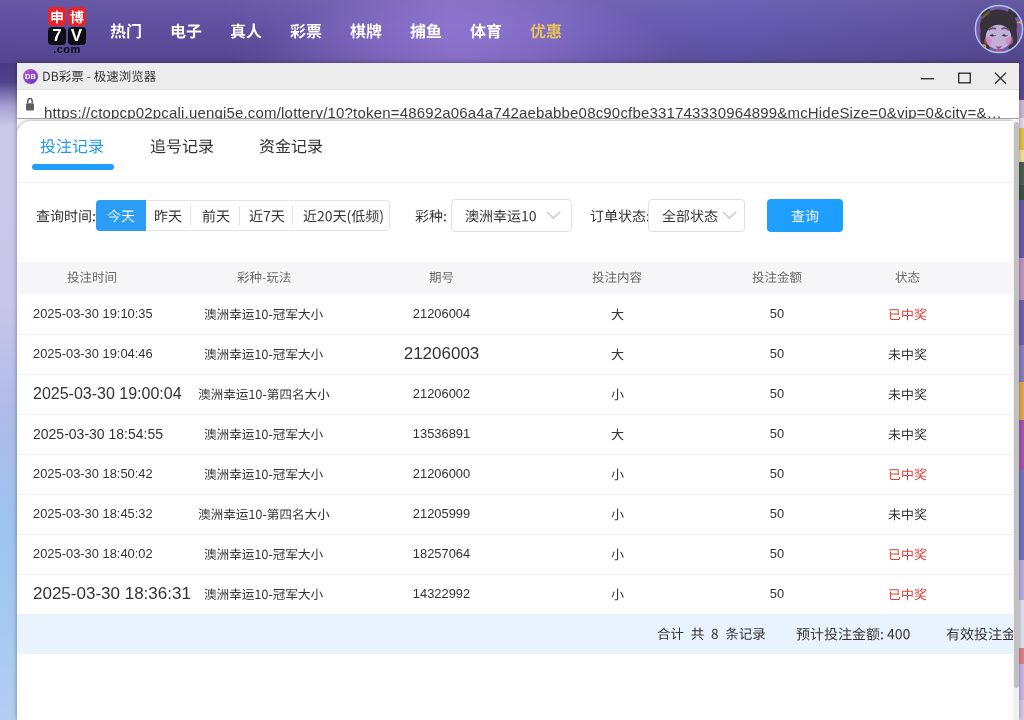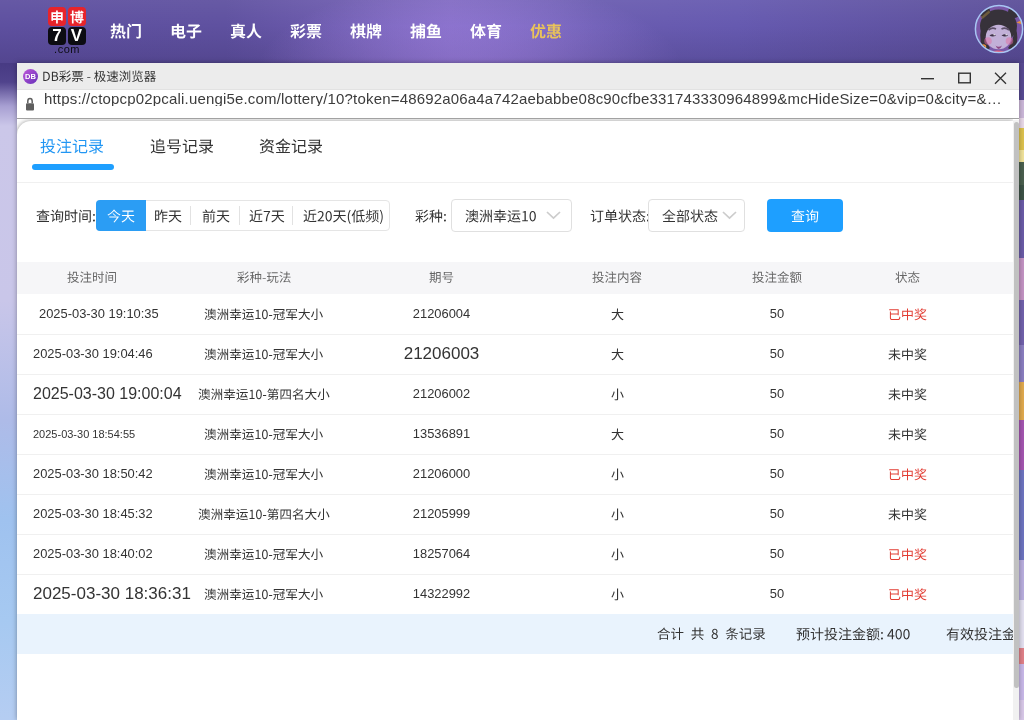--- a/index.html
+++ b/index.html
@@ -36,21 +36,21 @@
 <svg style="position:absolute;left:50.0px;top:8.5px;" width="15" height="19" viewBox="0 0 15 19">
       <path d="M3 7.9H6.1V9.3H3ZM3 6.3V4.9H6.1V6.3ZM11 7.9V9.3H7.8V7.9ZM11 6.3H7.8V4.9H11ZM6.1 1.4V3.3H1.4V11.7H3V10.9H6.1V14.5H7.8V10.9H11V11.6H12.7V3.3H7.8V1.4Z" fill="#fff"></path>
     </svg>
 <svg style="position:absolute;left:69.5px;top:8.5px;" width="15" height="19" viewBox="0 0 15 19">
       <path d="M5.5 4.6V9.5H6.9V8.7H8.2V9.5H9.8V8.7H11.3V9.2H10V10H4.5V11.4H6.4L5.7 11.9C6.3 12.4 7.1 13.2 7.4 13.8L8.6 12.9C8.3 12.4 7.7 11.8 7.2 11.4H10V13C10 13.1 9.9 13.2 9.7 13.2C9.6 13.2 8.9 13.2 8.3 13.2C8.5 13.6 8.7 14.1 8.8 14.5C9.7 14.5 10.4 14.5 10.9 14.3C11.5 14.1 11.6 13.7 11.6 13V11.4H13.6V10H11.6V9.5H12.8V4.6H9.8V4H13.5V2.8H12.6L12.9 2.4C12.5 2.1 11.7 1.6 11.1 1.4L10.4 2.2C10.7 2.4 11 2.6 11.3 2.8H9.8V1.4H8.2V2.8H4.7V4H8.2V4.6ZM8.2 7.2V7.7H6.9V7.2ZM9.8 7.2H11.3V7.7H9.8ZM8.2 6.2H6.9V5.7H8.2ZM9.8 6.2V5.7H11.3V6.2ZM1.9 1.4V4.9H0.4V6.5H1.9V14.5H3.6V6.5H5V4.9H3.6V1.4Z" fill="#fff"></path>
     </svg>
 <div class="abs" style="left:48px;top:27px;width:18px;height:18px;background:#0c0c12;border-radius:4px"></div>
 <div class="abs" style="left:67.5px;top:27px;width:18px;height:18px;background:#0c0c12;border-radius:4px"></div>
 <div class="abs" style="left:48px;top:27px;width:18px;height:18px;color:#fff;font-weight:bold;font-size:17px;line-height:18px;text-align:center">7</div>
 <div class="abs" style="left:67.5px;top:27px;width:18px;height:18px;color:#fff;font-weight:bold;font-size:17px;line-height:18px;text-align:center">V</div>
-<div class="abs" style="left:46px;top:44px;width:42px;height:10px;color:#0c0c12;font-weight:normal;font-size:11px;line-height:10px;text-align:center;letter-spacing:.5px">.com</div>
+<div class="abs" style="left:46px;top:44px;width:42px;height:10px;color:#0c0c12;font-weight:bold;font-size:11px;line-height:10px;text-align:center;letter-spacing:.5px">.com</div>
 <svg style="position:absolute;left:110.0px;top:21.9px;" width="33" height="21" viewBox="0 0 33 21">
       <path d="M5.2 13.5C5.4 14.4 5.5 15.8 5.5 16.5L7.4 16.3C7.4 15.5 7.2 14.2 7 13.2ZM8.5 13.4C8.8 14.4 9.2 15.7 9.3 16.5L11.2 16.1C11.1 15.3 10.7 14.1 10.3 13.1ZM11.8 13.4C12.5 14.4 13.3 15.8 13.7 16.7L15.5 15.9C15.1 15 14.2 13.6 13.5 12.7ZM2.5 12.8C2 13.9 1.2 15.2 0.5 16L2.4 16.7C3 15.8 3.8 14.4 4.3 13.3ZM8.7 1.6 8.6 3.8H6.8V5.4H8.6C8.5 6.2 8.4 6.8 8.3 7.5L7.4 6.9L6.6 8.1L6.4 6.5L4.8 6.8V5.5H6.5V3.7H4.8V1.6H3V3.7H0.9V5.5H3V7.2L0.5 7.8L0.9 9.6L3 9.1V10.6C3 10.8 3 10.8 2.8 10.8C2.5 10.8 1.9 10.8 1.2 10.8C1.5 11.3 1.7 12 1.7 12.5C2.8 12.5 3.6 12.5 4.1 12.2C4.7 11.9 4.8 11.5 4.8 10.6V8.6L6.5 8.2L6.5 8.3L7.8 9.1C7.4 10 6.7 10.7 5.7 11.3C6.2 11.6 6.7 12.3 6.9 12.8C8.1 12 8.8 11.2 9.3 10.1C10 10.5 10.5 10.9 10.9 11.2L11.8 9.7C11.4 9.3 10.7 8.9 9.9 8.4C10.1 7.5 10.3 6.5 10.3 5.4H11.8C11.7 9.8 11.8 12.5 13.8 12.5C15 12.5 15.5 11.9 15.7 9.9C15.2 9.8 14.6 9.5 14.3 9.2C14.2 10.3 14.1 10.8 13.9 10.8C13.4 10.8 13.5 8.3 13.6 3.8H10.4L10.5 1.6Z M17.8 2.5C18.6 3.5 19.6 4.8 20 5.6L21.6 4.5C21.1 3.7 20 2.4 19.2 1.5ZM17.3 5.2V16.6H19.2V5.2ZM21.8 2.1V4H28.8V14.4C28.8 14.8 28.7 14.8 28.4 14.8C28.1 14.9 27 14.9 26 14.8C26.3 15.3 26.6 16.1 26.7 16.6C28.2 16.6 29.2 16.6 29.9 16.3C30.5 16 30.8 15.5 30.8 14.5V2.1Z" fill="#ffffff"></path>
     </svg>
 <svg style="position:absolute;left:170.0px;top:21.9px;" width="33" height="21" viewBox="0 0 33 21">
       <path d="M6.9 9.1V10.6H3.8V9.1ZM8.9 9.1H12.1V10.6H8.9ZM6.9 7.3H3.8V5.8H6.9ZM8.9 7.3V5.8H12.1V7.3ZM1.8 3.9V13.4H3.8V12.5H6.9V13.3C6.9 15.8 7.5 16.4 9.7 16.4C10.2 16.4 12.2 16.4 12.8 16.4C14.7 16.4 15.3 15.5 15.6 13C15.1 12.9 14.5 12.6 14 12.4V3.9H8.9V1.7H6.9V3.9ZM13.7 12.5C13.5 14.1 13.3 14.5 12.6 14.5C12.1 14.5 10.4 14.5 9.9 14.5C9 14.5 8.9 14.4 8.9 13.3V12.5Z M23.1 6.3V8.5H16.7V10.5H23.1V14.3C23.1 14.6 23 14.7 22.6 14.7C22.3 14.7 21 14.7 19.9 14.6C20.2 15.2 20.6 16 20.7 16.6C22.2 16.6 23.3 16.6 24.1 16.3C24.8 16 25.1 15.4 25.1 14.4V10.5H31.3V8.5H25.1V7.3C26.9 6.3 28.9 4.9 30.2 3.6L28.8 2.4L28.3 2.5H18.3V4.4H26.2C25.3 5.1 24.1 5.8 23.1 6.3Z" fill="#ffffff"></path>
     </svg>
 <svg style="position:absolute;left:230.0px;top:21.9px;" width="33" height="21" viewBox="0 0 33 21">
       <path d="M7.3 1.6 7.2 2.7H1.3V4.3H7L6.8 5H3V12.1H0.9V13.7H5.2C4.2 14.3 2.3 15 0.8 15.3C1.2 15.7 1.8 16.3 2.1 16.7C3.7 16.3 5.7 15.5 6.9 14.7L5.4 13.7H10.1L9.1 14.7C10.9 15.3 12.7 16 13.7 16.6L15.3 15.3C14.3 14.8 12.5 14.2 10.9 13.7H15.2V12.1H13.1V5H8.7L8.8 4.3H14.8V2.7H9.2L9.3 1.8ZM4.8 12.1V11.4H11.2V12.1ZM4.8 8H11.2V8.6H4.8ZM4.8 6.9V6.2H11.2V6.9ZM4.8 9.6H11.2V10.3H4.8Z M22.7 1.6C22.7 4.4 23 11.6 16.4 15C17.1 15.5 17.7 16.1 18 16.6C21.4 14.6 23.1 11.7 24 8.9C24.9 11.7 26.7 14.8 30.2 16.5C30.5 16 31.1 15.3 31.6 14.8C26.1 12.4 25.1 6.4 24.8 4.2C24.9 3.2 24.9 2.3 24.9 1.6Z" fill="#ffffff"></path>
     </svg>
 <svg style="position:absolute;left:290.0px;top:21.9px;" width="33" height="21" viewBox="0 0 33 21">
@@ -118,21 +118,21 @@
 <svg class="abs" style="left:915px;top:63px" width="100" height="27" viewBox="0 0 100 27">
 <rect x="6" y="15" width="13" height="1.4" fill="#333"></rect>
 <rect x="43.7" y="10.2" width="11.6" height="9.6" fill="none" stroke="#333" stroke-width="1.4"></rect>
 <path d="M80 9.8 L91 20.8 M91 9.8 L80 20.8" stroke="#333" stroke-width="1.3"></path>
     </svg>
 <div class="abs" style="left:17px;top:90px;width:1002px;height:29px;background:#fff;border-bottom:1px solid #a2a2a2"></div>
 <svg class="abs" style="left:24px;top:96px" width="12" height="17" viewBox="0 0 12 17">
 <rect x="2" y="7.2" width="8" height="7.3" rx="1.1" fill="#5f5f5f"></rect>
 <path d="M3.8 7 V5.2 a2.2 2.6 0 0 1 4.4 0 V7" fill="none" stroke="#5f5f5f" stroke-width="1.5"></path>
     </svg>
-<div class="abs" style="left:44px;top:90px;width:960px;height:16px;font-size:15px;letter-spacing:.18px;color:#3c3c3c;white-space:nowrap;overflow:hidden" id="url">https://ctopcp02pcali.uengi5e.com/lottery/10?token=48692a06a4a742aebabbe08c90cfbe331743330964899&amp;mcHideSize=0&amp;vip=0&amp;city=&amp;…</div>
+<div class="abs" style="left:44px;top:104px;width:960px;height:16px;font-size:15px;letter-spacing:.18px;color:#3c3c3c;white-space:nowrap;overflow:hidden" id="url">https://ctopcp02pcali.uengi5e.com/lottery/10?token=48692a06a4a742aebabbe08c90cfbe331743330964899&amp;mcHideSize=0&amp;vip=0&amp;city=&amp;…</div>
 <div class="abs" style="left:17px;top:119px;width:996px;height:601px;background:#fff;overflow:hidden">
       <div class="abs" style="left:0px;top:1.5px;width:996px;height:600px;background:#fff;border-radius:14px 0 0 0;box-shadow:0 0 5px rgba(0,0,0,.42)"></div>
     </div>
 <svg style="position:absolute;left:39.5px;top:136.9px;" width="65" height="21" viewBox="0 0 65 21">
       <path d="M2.9 1.8V5H0.7V6.1H2.9V9.6C2 9.8 1.2 10.1 0.5 10.2L0.9 11.4L2.9 10.8V15C2.9 15.2 2.8 15.2 2.6 15.3C2.4 15.3 1.7 15.3 1 15.2C1.1 15.6 1.3 16 1.3 16.4C2.4 16.4 3.1 16.3 3.5 16.1C3.9 16 4.1 15.6 4.1 15V10.4L5.8 9.9L5.6 8.8L4.1 9.3V6.1H6.1V5H4.1V1.8ZM7.6 2.3V4.1C7.6 5.2 7.3 6.6 5.5 7.6C5.7 7.7 6.1 8.2 6.3 8.4C8.3 7.3 8.7 5.6 8.7 4.1V3.5H11.5V6C11.5 7.2 11.7 7.7 12.9 7.7C13.1 7.7 14 7.7 14.2 7.7C14.5 7.7 14.9 7.7 15.1 7.6C15.1 7.3 15 6.9 15 6.6C14.8 6.6 14.4 6.7 14.2 6.7C14 6.7 13.2 6.7 13 6.7C12.7 6.7 12.7 6.5 12.7 6V2.3ZM12.6 10C12 11.2 11.1 12.2 10.1 13C9.1 12.2 8.2 11.1 7.6 10ZM6 8.8V10H6.7L6.5 10C7.1 11.5 8 12.7 9.1 13.7C7.8 14.5 6.3 15.1 4.7 15.4C5 15.7 5.2 16.2 5.3 16.5C7 16.1 8.7 15.4 10.1 14.5C11.3 15.4 12.8 16.1 14.6 16.5C14.7 16.2 15.1 15.7 15.3 15.4C13.7 15.1 12.3 14.5 11.1 13.7C12.5 12.6 13.6 11.1 14.2 9.1L13.4 8.8L13.2 8.8Z M17.5 2.8C18.5 3.3 19.9 4.1 20.5 4.6L21.2 3.6C20.5 3.1 19.2 2.4 18.2 2ZM16.7 7.2C17.7 7.7 19 8.5 19.6 9L20.3 8C19.6 7.5 18.3 6.8 17.3 6.4ZM17.1 15.5 18.1 16.3C19.1 14.8 20.2 12.8 21.1 11.1L20.2 10.3C19.3 12.1 18 14.3 17.1 15.5ZM24.8 2.1C25.3 2.9 25.9 4 26.1 4.8L27.3 4.3C27 3.6 26.4 2.5 25.9 1.7ZM21.3 4.8V6H25.6V9.6H22V10.7H25.6V14.8H20.8V16H31.4V14.8H26.8V10.7H30.4V9.6H26.8V6H31V4.8Z M34 2.9C34.9 3.7 36 4.8 36.5 5.5L37.4 4.6C36.8 4 35.7 2.9 34.8 2.2ZM35.2 16.2V16.2C35.4 15.9 35.9 15.5 38.5 13.6C38.4 13.4 38.2 12.9 38.1 12.6L36.5 13.7V6.8H32.7V8H35.3V13.7C35.3 14.5 34.8 15 34.5 15.3C34.7 15.5 35.1 15.9 35.2 16.2ZM38.7 2.9V4.1H45.1V8.1H39V14.3C39 15.9 39.6 16.2 41.4 16.2C41.8 16.2 44.6 16.2 45.1 16.2C46.8 16.2 47.2 15.5 47.4 12.9C47 12.8 46.5 12.6 46.2 12.4C46.1 14.7 46 15.1 45 15.1C44.4 15.1 41.9 15.1 41.5 15.1C40.4 15.1 40.2 14.9 40.2 14.3V9.3H45.1V10.1H46.3V2.9Z M50.1 10.1C51.2 10.7 52.4 11.6 53.1 12.2L53.9 11.4C53.3 10.8 52 9.9 51 9.4ZM50.1 2.7V3.8H59.8L59.8 5.2H50.6V6.3H59.7L59.6 7.8H49.1V8.9H55.4V11.8C53.1 12.8 50.6 13.7 49.1 14.3L49.7 15.4C51.3 14.7 53.4 13.8 55.4 13V15.2C55.4 15.4 55.3 15.5 55 15.5C54.8 15.5 53.9 15.5 52.9 15.5C53.1 15.8 53.3 16.2 53.4 16.5C54.6 16.5 55.4 16.5 55.9 16.3C56.4 16.2 56.6 15.9 56.6 15.2V11.4C58 13.5 60 15.1 62.5 15.8C62.6 15.5 63 15.1 63.2 14.8C61.5 14.3 60 13.5 58.8 12.4C59.8 11.7 61 10.8 62 10L61 9.3C60.2 10 59.1 10.9 58.1 11.6C57.5 10.9 57 10.2 56.6 9.4V8.9H63V7.8H60.9C61 6.2 61.1 4.2 61.2 2.7L60.2 2.6L60 2.7Z" fill="#2196f3"></path>
     </svg>
 <svg style="position:absolute;left:149.5px;top:136.9px;" width="65" height="21" viewBox="0 0 65 21">
       <path d="M1.2 2.9C2.1 3.7 3.1 4.8 3.6 5.4L4.5 4.7C4 4 3 3 2.1 2.3ZM6.3 3.4V13.8L7.4 13.8H14.3V9.2H7.4V7.6H13.7V3.4H10.1C10.3 3 10.6 2.4 10.8 1.9L9.4 1.7C9.3 2.2 9.1 2.8 8.9 3.4ZM7.4 4.4H12.6V6.6H7.4ZM7.4 10.2H13.1V12.8H7.4ZM4.2 7.4H0.7V8.5H3V13.7C2.3 14 1.5 14.6 0.8 15.3L1.5 16.4C2.3 15.5 3.1 14.7 3.6 14.7C4 14.7 4.4 15.1 5 15.5C6 16 7.4 16.2 9.3 16.2C10.9 16.2 13.8 16.1 15.2 16C15.2 15.7 15.4 15.1 15.5 14.8C13.8 15 11.2 15.1 9.3 15.1C7.6 15.1 6.2 15 5.2 14.4C4.8 14.2 4.5 13.9 4.2 13.8Z M20.2 3.5H27.8V5.7H20.2ZM19 2.4V6.7H29V2.4ZM17 8.2V9.3H20.3C20 10.3 19.6 11.4 19.2 12.1H27.6C27.3 14 27 14.9 26.6 15.2C26.4 15.3 26.2 15.4 25.8 15.4C25.4 15.4 24.2 15.3 23.1 15.2C23.3 15.6 23.5 16 23.5 16.4C24.6 16.4 25.7 16.5 26.2 16.4C26.8 16.4 27.2 16.3 27.6 16C28.2 15.5 28.6 14.3 29 11.6C29 11.4 29.1 11.1 29.1 11.1H21L21.6 9.3H30.9V8.2Z M34 2.9C34.9 3.7 36 4.8 36.5 5.5L37.4 4.6C36.8 4 35.7 2.9 34.8 2.2ZM35.2 16.2V16.2C35.4 15.9 35.9 15.5 38.5 13.6C38.4 13.4 38.2 12.9 38.1 12.6L36.5 13.7V6.8H32.7V8H35.3V13.7C35.3 14.5 34.8 15 34.5 15.3C34.7 15.5 35.1 15.9 35.2 16.2ZM38.7 2.9V4.1H45.1V8.1H39V14.3C39 15.9 39.6 16.2 41.4 16.2C41.8 16.2 44.6 16.2 45.1 16.2C46.8 16.2 47.2 15.5 47.4 12.9C47 12.8 46.5 12.6 46.2 12.4C46.1 14.7 46 15.1 45 15.1C44.4 15.1 41.9 15.1 41.5 15.1C40.4 15.1 40.2 14.9 40.2 14.3V9.3H45.1V10.1H46.3V2.9Z M50.1 10.1C51.2 10.7 52.4 11.6 53.1 12.2L53.9 11.4C53.3 10.8 52 9.9 51 9.4ZM50.1 2.7V3.8H59.8L59.8 5.2H50.6V6.3H59.7L59.6 7.8H49.1V8.9H55.4V11.8C53.1 12.8 50.6 13.7 49.1 14.3L49.7 15.4C51.3 14.7 53.4 13.8 55.4 13V15.2C55.4 15.4 55.3 15.5 55 15.5C54.8 15.5 53.9 15.5 52.9 15.5C53.1 15.8 53.3 16.2 53.4 16.5C54.6 16.5 55.4 16.5 55.9 16.3C56.4 16.2 56.6 15.9 56.6 15.2V11.4C58 13.5 60 15.1 62.5 15.8C62.6 15.5 63 15.1 63.2 14.8C61.5 14.3 60 13.5 58.8 12.4C59.8 11.7 61 10.8 62 10L61 9.3C60.2 10 59.1 10.9 58.1 11.6C57.5 10.9 57 10.2 56.6 9.4V8.9H63V7.8H60.9C61 6.2 61.1 4.2 61.2 2.7L60.2 2.6L60 2.7Z" fill="#333"></path>
     </svg>
 <svg style="position:absolute;left:258.5px;top:136.9px;" width="65" height="21" viewBox="0 0 65 21">
@@ -199,21 +199,21 @@
     </svg>
 <svg style="position:absolute;left:592.0px;top:270.4px;" width="51" height="17" viewBox="0 0 51 17">
       <path d="M2.3 1.4V3.9H0.6V4.8H2.3V7.5C1.6 7.7 1 7.9 0.4 8L0.7 8.9L2.3 8.4V11.7C2.3 11.9 2.2 11.9 2 12C1.9 12 1.3 12 0.8 11.9C0.9 12.2 1 12.6 1 12.8C1.9 12.8 2.4 12.8 2.8 12.6C3.1 12.5 3.2 12.2 3.2 11.7V8.2L4.5 7.8L4.4 6.9L3.2 7.3V4.8H4.8V3.9H3.2V1.4ZM5.9 1.8V3.2C5.9 4.1 5.7 5.2 4.3 5.9C4.5 6.1 4.8 6.4 4.9 6.6C6.5 5.7 6.8 4.4 6.8 3.2V2.7H9V4.7C9 5.7 9.2 6 10.1 6C10.2 6 10.9 6 11.1 6C11.4 6 11.6 6 11.8 6C11.8 5.8 11.7 5.4 11.7 5.2C11.6 5.2 11.3 5.2 11.1 5.2C10.9 5.2 10.3 5.2 10.1 5.2C9.9 5.2 9.9 5.1 9.9 4.8V1.8ZM9.8 7.8C9.4 8.8 8.7 9.6 7.9 10.2C7.1 9.5 6.4 8.7 6 7.8ZM4.7 6.9V7.8H5.2L5.1 7.9C5.6 9 6.2 9.9 7.1 10.7C6.1 11.4 4.9 11.8 3.7 12.1C3.9 12.3 4.1 12.7 4.2 12.9C5.5 12.6 6.8 12.1 7.9 11.3C8.9 12.1 10 12.6 11.4 12.9C11.5 12.7 11.8 12.3 12 12.1C10.7 11.8 9.6 11.4 8.7 10.8C9.7 9.8 10.6 8.7 11.1 7.2L10.5 6.9L10.3 6.9Z M13.7 2.2C14.5 2.6 15.5 3.2 16.1 3.6L16.6 2.8C16.1 2.5 15 1.9 14.2 1.5ZM13 5.7C13.8 6.1 14.8 6.7 15.3 7L15.9 6.3C15.3 5.9 14.3 5.3 13.5 5ZM13.4 12.1 14.2 12.8C14.9 11.6 15.8 10 16.4 8.7L15.8 8.1C15.1 9.5 14.1 11.2 13.4 12.1ZM19.4 1.7C19.8 2.3 20.2 3.2 20.4 3.7L21.3 3.4C21.1 2.8 20.6 2 20.2 1.3ZM16.7 3.8V4.7H20V7.5H17.1V8.4H20V11.6H16.3V12.5H24.5V11.6H20.9V8.4H23.8V7.5H20.9V4.7H24.2V3.8Z M26.2 3.5V12.9H27.2V4.5H30.8C30.7 6.1 30.2 8.2 27.5 9.7C27.7 9.8 28 10.2 28.2 10.4C29.9 9.4 30.8 8.2 31.2 7C32.4 8.1 33.6 9.4 34.3 10.2L35 9.6C34.3 8.7 32.8 7.2 31.5 6.1C31.6 5.5 31.7 5 31.7 4.5H35.4V11.7C35.4 11.9 35.3 12 35 12C34.8 12 34 12 33.1 11.9C33.2 12.2 33.4 12.6 33.4 12.9C34.5 12.9 35.3 12.9 35.7 12.7C36.1 12.6 36.3 12.3 36.3 11.7V3.5H31.7V1.4H30.8V3.5Z M41.6 4C40.9 4.9 39.8 5.8 38.6 6.4C38.8 6.5 39.1 6.9 39.3 7.1C40.4 6.4 41.7 5.4 42.5 4.3ZM44.8 4.5C46 5.3 47.4 6.3 48.1 7L48.8 6.4C48 5.7 46.6 4.7 45.5 4ZM43.7 5.1C42.5 7 40.3 8.5 38 9.4C38.2 9.6 38.4 9.9 38.6 10.1C39.1 9.9 39.7 9.6 40.2 9.3V12.9H41.2V12.5H46.3V12.9H47.3V9.2C47.8 9.4 48.3 9.7 48.9 10C49 9.7 49.3 9.4 49.5 9.2C47.5 8.4 45.7 7.4 44.3 5.8L44.5 5.5ZM41.2 11.7V9.6H46.3V11.7ZM41.2 8.7C42.2 8.1 43.1 7.3 43.8 6.5C44.6 7.4 45.5 8.1 46.5 8.7ZM42.9 1.5C43.1 1.8 43.3 2.2 43.4 2.6H38.5V4.8H39.5V3.4H48V4.8H49V2.6H44.5C44.4 2.2 44.1 1.7 43.9 1.3Z" fill="#666"></path>
     </svg>
 <svg style="position:absolute;left:752.0px;top:270.4px;" width="51" height="17" viewBox="0 0 51 17">
       <path d="M2.3 1.4V3.9H0.6V4.8H2.3V7.5C1.6 7.7 1 7.9 0.4 8L0.7 8.9L2.3 8.4V11.7C2.3 11.9 2.2 11.9 2 12C1.9 12 1.3 12 0.8 11.9C0.9 12.2 1 12.6 1 12.8C1.9 12.8 2.4 12.8 2.8 12.6C3.1 12.5 3.2 12.2 3.2 11.7V8.2L4.5 7.8L4.4 6.9L3.2 7.3V4.8H4.8V3.9H3.2V1.4ZM5.9 1.8V3.2C5.9 4.1 5.7 5.2 4.3 5.9C4.5 6.1 4.8 6.4 4.9 6.6C6.5 5.7 6.8 4.4 6.8 3.2V2.7H9V4.7C9 5.7 9.2 6 10.1 6C10.2 6 10.9 6 11.1 6C11.4 6 11.6 6 11.8 6C11.8 5.8 11.7 5.4 11.7 5.2C11.6 5.2 11.3 5.2 11.1 5.2C10.9 5.2 10.3 5.2 10.1 5.2C9.9 5.2 9.9 5.1 9.9 4.8V1.8ZM9.8 7.8C9.4 8.8 8.7 9.6 7.9 10.2C7.1 9.5 6.4 8.7 6 7.8ZM4.7 6.9V7.8H5.2L5.1 7.9C5.6 9 6.2 9.9 7.1 10.7C6.1 11.4 4.9 11.8 3.7 12.1C3.9 12.3 4.1 12.7 4.2 12.9C5.5 12.6 6.8 12.1 7.9 11.3C8.9 12.1 10 12.6 11.4 12.9C11.5 12.7 11.8 12.3 12 12.1C10.7 11.8 9.6 11.4 8.7 10.8C9.7 9.8 10.6 8.7 11.1 7.2L10.5 6.9L10.3 6.9Z M13.7 2.2C14.5 2.6 15.5 3.2 16.1 3.6L16.6 2.8C16.1 2.5 15 1.9 14.2 1.5ZM13 5.7C13.8 6.1 14.8 6.7 15.3 7L15.9 6.3C15.3 5.9 14.3 5.3 13.5 5ZM13.4 12.1 14.2 12.8C14.9 11.6 15.8 10 16.4 8.7L15.8 8.1C15.1 9.5 14.1 11.2 13.4 12.1ZM19.4 1.7C19.8 2.3 20.2 3.2 20.4 3.7L21.3 3.4C21.1 2.8 20.6 2 20.2 1.3ZM16.7 3.8V4.7H20V7.5H17.1V8.4H20V11.6H16.3V12.5H24.5V11.6H20.9V8.4H23.8V7.5H20.9V4.7H24.2V3.8Z M27.5 9.2C27.9 9.9 28.4 10.9 28.6 11.5L29.4 11.1C29.2 10.5 28.7 9.6 28.2 8.9ZM34.2 8.9C33.9 9.6 33.3 10.6 32.9 11.2L33.6 11.5C34 10.9 34.6 10 35 9.2ZM31.2 1.3C30.1 3.2 27.7 4.6 25.4 5.4C25.6 5.6 25.9 6 26 6.2C26.7 6 27.4 5.7 28 5.3V6H30.7V7.7H26.4V8.6H30.7V11.7H25.9V12.5H36.7V11.7H31.7V8.6H36.1V7.7H31.7V6H34.5V5.2C35.1 5.6 35.8 6 36.5 6.2C36.6 5.9 36.9 5.6 37.1 5.4C35.2 4.8 33 3.5 31.8 2.1L32.1 1.7ZM34.3 5.2H28.3C29.4 4.5 30.4 3.7 31.3 2.8C32.1 3.7 33.2 4.5 34.3 5.2Z M46.2 5.7C46.1 9.6 46 11.3 43.2 12.3C43.4 12.4 43.6 12.7 43.7 13C46.6 11.9 46.9 9.9 47 5.7ZM46.7 10.8C47.5 11.5 48.6 12.3 49.1 12.9L49.6 12.2C49.1 11.7 48 10.8 47.2 10.3ZM44.1 4.3V10.2H44.9V5H48.1V10.2H49V4.3H46.6C46.8 3.9 46.9 3.4 47.1 3H49.4V2.2H43.9V3H46.2C46.1 3.4 45.9 3.9 45.8 4.3ZM40.2 1.6C40.3 1.9 40.5 2.3 40.7 2.6H38.3V4.5H39.1V3.4H42.9V4.5H43.7V2.6H41.7C41.5 2.2 41.2 1.8 41 1.4ZM39.1 9V12.8H39.9V12.4H42.1V12.8H43V9ZM39.9 11.6V9.8H42.1V11.6ZM39.4 6.7 40.3 7.2C39.6 7.7 38.8 8.1 38 8.3C38.1 8.5 38.3 8.9 38.4 9.2C39.3 8.8 40.3 8.3 41.1 7.6C41.9 8.1 42.6 8.6 43.1 8.9L43.8 8.2C43.3 7.9 42.5 7.5 41.7 7.1C42.4 6.5 42.9 5.8 43.2 5L42.7 4.6L42.5 4.7H40.6C40.8 4.4 40.9 4.2 41 3.9L40.2 3.8C39.8 4.6 39.1 5.6 38 6.3C38.2 6.5 38.4 6.8 38.5 6.9C39.2 6.5 39.7 6 40.1 5.4H42C41.8 5.9 41.4 6.3 41 6.7L40 6.1Z" fill="#666"></path>
     </svg>
 <svg style="position:absolute;left:894.5px;top:270.4px;" width="26" height="17" viewBox="0 0 26 17">
       <path d="M9.3 2.2C9.8 2.9 10.5 3.9 10.8 4.5L11.5 4C11.2 3.4 10.5 2.5 10 1.8ZM0.6 3.5C1.2 4.2 1.9 5.2 2.2 5.8L3 5.3C2.7 4.7 1.9 3.7 1.3 3ZM7.4 1.4V4.3L7.4 5.1H4.5V6H7.3C7.1 8.1 6.4 10.4 4.1 12.3C4.3 12.4 4.7 12.7 4.9 12.9C6.7 11.3 7.6 9.4 8 7.6C8.7 9.9 9.8 11.8 11.5 12.9C11.6 12.6 11.9 12.3 12.2 12.1C10.2 11 9 8.8 8.4 6H11.9V5.1H8.3L8.3 4.3V1.4ZM0.4 9.5 1 10.3C1.6 9.7 2.4 9 3.1 8.3V12.9H4V1.4H3.1V7.1C2.1 8 1.1 8.9 0.4 9.5Z M17.3 6.8C18 7.2 18.9 7.9 19.3 8.3L20.1 7.8C19.7 7.3 18.8 6.7 18.1 6.3ZM15.9 8.9V11.3C15.9 12.4 16.2 12.6 17.7 12.6C18 12.6 20.3 12.6 20.6 12.6C21.8 12.6 22.1 12.2 22.2 10.7C22 10.6 21.6 10.5 21.4 10.3C21.3 11.6 21.2 11.8 20.6 11.8C20.1 11.8 18.1 11.8 17.8 11.8C16.9 11.8 16.8 11.7 16.8 11.3V8.9ZM17.6 8.6C18.3 9.2 19.2 10.2 19.6 10.8L20.4 10.3C19.9 9.7 19.1 8.8 18.3 8.2ZM21.9 9C22.5 10 23.1 11.5 23.4 12.3L24.2 12C24 11.1 23.4 9.7 22.7 8.7ZM14.4 8.9C14.2 9.9 13.8 11.2 13.2 12L14 12.4C14.6 11.6 15 10.2 15.3 9.2ZM18.3 1.3C18.3 2 18.2 2.6 18.1 3.2H13.2V4H17.8C17.2 5.7 16 7 13.1 7.7C13.3 8 13.5 8.3 13.6 8.5C16.8 7.7 18.2 6 18.8 4C19.7 6.3 21.4 7.8 23.8 8.5C24 8.2 24.2 7.8 24.5 7.6C22.2 7.1 20.6 5.8 19.8 4H24.4V3.2H19C19.1 2.6 19.2 2 19.3 1.3Z" fill="#666"></path>
     </svg>
-<div class="abs" style="left:39px;top:307px;width:120px;height:14px;font-size:12.9px;line-height:14px;color:#333;white-space:nowrap">2025-03-30 19:10:35</div>
+<div class="abs" style="left:33px;top:307px;width:120px;height:14px;font-size:12.9px;line-height:14px;color:#333;white-space:nowrap">2025-03-30 19:10:35</div>
 <svg style="position:absolute;left:204.4px;top:306.8px;" width="121" height="17" viewBox="0 0 121 17">
       <path d="M5.7 4C6 4.4 6.3 5 6.5 5.4L7.1 5C6.9 4.7 6.6 4.2 6.2 3.8ZM9.1 3.7C9 4.1 8.7 4.7 8.4 5.1L8.9 5.3C9.2 5 9.5 4.5 9.8 4ZM8.3 6.6C8.7 7 9.2 7.7 9.4 8.1L9.9 7.7C9.7 7.3 9.1 6.7 8.7 6.2ZM1.1 2.2C1.8 2.6 2.7 3.2 3.1 3.6L3.7 2.8C3.2 2.5 2.3 1.9 1.6 1.6ZM0.5 5.6C1.2 6 2.1 6.6 2.6 6.9L3.1 6.1C2.6 5.8 1.7 5.3 1 5ZM0.8 12.3 1.6 12.8C2.2 11.7 2.8 10.1 3.3 8.8L2.6 8.3C2 9.7 1.3 11.3 0.8 12.3ZM7.4 3.6V5.5H5.4V6.2H6.9C6.5 6.7 5.9 7.2 5.3 7.5C5.5 7.7 5.7 7.9 5.7 8.1C6.3 7.7 6.9 7.1 7.4 6.5V8.1H8.1V6.2H10.1V5.5H8.1V3.6ZM7.3 1.4C7.2 1.8 7 2.2 6.9 2.7H4.2V8.9H5V3.4H10.6V8.8H11.4V2.7H7.8L8.3 1.6ZM7.3 8.7C7.3 8.9 7.2 9.2 7.2 9.4H3.5V10.2H6.9C6.4 11.2 5.4 11.9 3.3 12.2C3.4 12.4 3.7 12.8 3.7 13C6 12.6 7.1 11.8 7.7 10.6C8.5 11.9 9.7 12.7 11.6 13C11.7 12.8 12 12.4 12.2 12.2C10.4 12 9.1 11.3 8.5 10.2H12V9.4H8.1C8.2 9.2 8.2 8.9 8.2 8.7Z M17.8 1.7V6.1C17.8 8.4 17.6 10.6 16.1 12.4C16.3 12.6 16.7 12.8 16.8 13C18.5 11.1 18.7 8.6 18.7 6.1V1.7ZM16.8 5C16.6 6 16.3 7.3 15.8 8L16.5 8.4C17 7.6 17.3 6.3 17.5 5.2ZM18.7 5.4C19.1 6.3 19.5 7.4 19.6 8.2L20.3 7.9C20.2 7.2 19.8 6 19.4 5.2ZM13.6 2.2C14.3 2.6 15.2 3.2 15.7 3.6L16.2 2.9C15.8 2.5 14.9 1.9 14.2 1.6ZM13.1 5.6C13.8 6 14.7 6.5 15.2 6.9L15.8 6.1C15.3 5.8 14.3 5.3 13.6 4.9ZM13.3 12.3 14.2 12.8C14.7 11.7 15.4 10.1 15.8 8.8L15.1 8.3C14.6 9.7 13.8 11.4 13.3 12.3ZM23.2 1.7V7.5C22.9 6.8 22.5 5.7 22 5L21.4 5.2V1.9H20.5V12.7H21.4V5.4C21.9 6.3 22.4 7.4 22.6 8.2L23.2 7.9V13H24.1V1.7Z M26.8 7.7V8.5H31V10H26.2V10.9H31V13H32V10.9H36.8V10H32V8.5H36.3V7.7H34C34.3 7.2 34.6 6.7 34.9 6.2L33.9 5.9C33.7 6.4 33.3 7.2 33 7.7H29.2L29.9 7.5C29.8 7.1 29.4 6.4 29.1 5.9H37.2V5H32V3.6H35.9V2.8H32V1.4H31V2.8H27.1V3.6H31V5H25.8V5.9H29.1L28.2 6.1C28.5 6.6 28.8 7.3 28.9 7.7Z M42.6 2.2V3.1H48.9V2.2ZM38.7 2.7C39.4 3.2 40.4 3.9 40.9 4.4L41.5 3.7C41 3.3 40 2.6 39.3 2.1ZM42.5 10.5C42.9 10.3 43.5 10.3 48.2 9.9L48.7 10.8L49.5 10.4C49 9.4 48 7.8 47.2 6.6L46.5 6.9C46.9 7.6 47.3 8.3 47.7 9.1L43.6 9.4C44.3 8.4 44.9 7.2 45.4 6H49.8V5.1H41.8V6H44.3C43.8 7.2 43.1 8.5 42.9 8.8C42.6 9.2 42.4 9.5 42.2 9.5C42.3 9.8 42.5 10.3 42.5 10.5ZM41 5.8H38.3V6.7H40.1V10.7C39.5 11 38.9 11.5 38.3 12.2L38.9 13.1C39.6 12.2 40.2 11.5 40.6 11.5C40.9 11.5 41.3 11.9 41.8 12.2C42.7 12.7 43.8 12.9 45.3 12.9C46.7 12.9 48.8 12.8 49.7 12.8C49.7 12.5 49.9 12 50 11.7C48.7 11.9 46.8 12 45.3 12C43.9 12 42.9 11.9 42 11.4C41.5 11.1 41.2 10.8 41 10.7Z M51.5 12H56.6V11H54.7V2.8H53.8C53.3 3.1 52.7 3.3 51.9 3.4V4.2H53.6V11H51.5Z M60.9 12.2C62.6 12.2 63.8 10.6 63.8 7.4C63.8 4.2 62.6 2.6 60.9 2.6C59.1 2.6 58 4.2 58 7.4C58 10.6 59.1 12.2 60.9 12.2ZM60.9 11.2C59.9 11.2 59.1 10.1 59.1 7.4C59.1 4.7 59.9 3.5 60.9 3.5C61.9 3.5 62.7 4.7 62.7 7.4C62.7 10.1 61.9 11.2 60.9 11.2Z M65 8.9H68.2V8H65Z M70.3 4.4V5.3H74.7V4.4ZM69.8 2V4.2H70.7V2.9H79.4V4.2H80.4V2ZM75.6 7.4C76.1 8 76.5 8.9 76.7 9.5L77.5 9.2C77.3 8.6 76.8 7.7 76.4 7.1ZM69.4 6.9V7.8H70.9V8.6C70.9 9.8 70.6 11.2 69.2 12.4C69.4 12.5 69.7 12.8 69.8 13C71.4 11.8 71.8 10 71.8 8.6V7.8H73.1V11.4C73.1 12.6 73.6 12.8 75.2 12.8C75.6 12.8 78.6 12.8 79 12.8C80.4 12.8 80.8 12.4 80.9 10.6C80.6 10.6 80.3 10.4 80 10.3C80 11.7 79.8 12 78.9 12C78.3 12 75.7 12 75.2 12C74.2 12 74 11.9 74 11.4V7.8H75.2V6.9ZM78.4 3.9V5.5H75.2V6.4H78.4V10.2C78.4 10.3 78.4 10.4 78.2 10.4C78 10.4 77.5 10.4 76.9 10.4C77 10.6 77.1 11 77.2 11.2C78 11.2 78.5 11.2 78.9 11.1C79.2 10.9 79.3 10.7 79.3 10.2V6.4H80.7V5.5H79.3V3.9Z M82.3 1.9V4.6H83.2V2.8H92.1V4.6H93V1.9ZM84 8.6C84.1 8.5 84.6 8.5 85.3 8.5H87.6V10H82.3V10.9H87.6V13H88.6V10.9H93.1V10H88.6V8.5H92L92 7.6H88.6V6.2H87.6V7.6H84.9C85.4 7 85.7 6.3 86.1 5.5H91.7V4.7H86.5C86.7 4.3 86.9 3.9 87 3.4L86.1 3.1C85.9 3.7 85.7 4.2 85.5 4.7H83.6V5.5H85.1C84.8 6.2 84.5 6.7 84.4 6.9C84.1 7.4 83.9 7.7 83.7 7.7C83.8 8 84 8.4 84 8.6Z M99.8 1.4C99.8 2.4 99.8 3.7 99.6 5H94.7V6H99.4C98.9 8.4 97.7 10.8 94.5 12.2C94.8 12.4 95.1 12.7 95.2 13C98.3 11.6 99.7 9.2 100.3 6.7C101.3 9.6 102.9 11.8 105.3 13C105.5 12.7 105.8 12.3 106 12.1C103.6 11.1 101.9 8.8 101.1 6H105.8V5H100.6C100.8 3.7 100.8 2.4 100.8 1.4Z M112.4 1.6V11.7C112.4 11.9 112.3 12 112.1 12C111.8 12.1 110.9 12.1 110 12C110.1 12.3 110.3 12.7 110.4 13C111.5 13 112.3 13 112.8 12.8C113.2 12.7 113.4 12.4 113.4 11.7V1.6ZM115.4 4.8C116.5 6.6 117.5 9 117.8 10.5L118.9 10.1C118.5 8.5 117.5 6.2 116.3 4.5ZM109.1 4.6C108.8 6.2 108.1 8.4 107 9.8C107.2 9.9 107.6 10.1 107.9 10.3C109 8.9 109.7 6.6 110.2 4.7Z" fill="#333"></path>
     </svg>
 <div class="abs" style="left:441.5px;top:307px;height:14px;font-size:12.9px;line-height:14px;color:#333;transform:translateX(-50%)">21206004</div>
 <svg style="position:absolute;left:610.5px;top:306.6px;" width="14" height="17" viewBox="0 0 14 17">
       <path d="M6 1.4C6 2.4 6 3.7 5.8 5.1H0.8V6.1H5.6C5.1 8.6 3.8 11.1 0.6 12.5C0.8 12.7 1.1 13.1 1.3 13.3C4.5 11.9 5.9 9.4 6.5 6.9C7.5 9.8 9.2 12.1 11.7 13.3C11.9 13 12.2 12.6 12.5 12.4C9.9 11.4 8.2 9 7.3 6.1H12.2V5.1H6.8C7 3.7 7 2.4 7 1.4Z" fill="#333"></path>
     </svg>
 <div class="abs" style="left:777px;top:307px;height:14px;font-size:12.9px;line-height:14px;color:#333;transform:translateX(-50%)">50</div>
 <svg style="position:absolute;left:887.5px;top:306.6px;" width="40" height="17" viewBox="0 0 40 17">
       <path d="M1.2 2.2V3.2H9.7V6.6H2.9V4.4H1.9V11C1.9 12.6 2.6 13 4.7 13C5.2 13 9 13 9.6 13C11.7 13 12.1 12.3 12.4 9.9C12.1 9.8 11.6 9.6 11.4 9.5C11.2 11.6 11 12 9.6 12C8.7 12 5.3 12 4.6 12C3.2 12 2.9 11.8 2.9 11V7.5H9.7V8.2H10.7V2.2Z M19 1.4V3.7H14.2V9.9H15.2V9.1H19V13.3H20V9.1H23.7V9.8H24.7V3.7H20V1.4ZM15.2 8.1V4.7H19V8.1ZM23.7 8.1H20V4.7H23.7Z M27 2.4C27.4 3.1 28 4 28.2 4.5L29 4.1C28.8 3.5 28.2 2.7 27.7 2.1ZM32 7.8C32 8.1 31.9 8.4 31.9 8.7H26.8V9.6H31.6C31 11.1 29.7 12 26.6 12.5C26.7 12.7 27 13.1 27 13.3C30.3 12.8 31.8 11.7 32.5 10C33.5 11.9 35.2 12.9 37.9 13.3C38 13 38.3 12.6 38.5 12.4C35.9 12.1 34.1 11.3 33.3 9.6H38.2V8.7H32.9C33 8.4 33 8.1 33.1 7.8ZM26.6 6.2 27 7C27.8 6.6 28.7 6.1 29.6 5.6V7.8H30.6V1.4H29.6V4.7C28.5 5.3 27.4 5.8 26.6 6.2ZM33.8 1.3C33.3 2.3 32.2 3.4 31.1 4C31.3 4.2 31.5 4.5 31.7 4.7C32.3 4.3 32.9 3.9 33.4 3.3H37.1C36.6 4.3 35.9 5 35 5.6C34.6 5.1 34 4.4 33.4 4L32.7 4.4C33.2 4.9 33.9 5.5 34.3 6C33.3 6.5 32.1 6.7 30.9 6.9C31.1 7.1 31.3 7.5 31.4 7.7C34.6 7.2 37.2 5.9 38.3 2.7L37.7 2.4L37.5 2.5H34.2C34.4 2.2 34.5 1.9 34.7 1.6Z" fill="#e23c33"></path>
@@ -238,21 +238,21 @@
     </svg>
 <div class="abs" style="left:441.5px;top:387px;height:14px;font-size:12.9px;line-height:14px;color:#333;transform:translateX(-50%)">21206002</div>
 <svg style="position:absolute;left:610.5px;top:386.6px;" width="14" height="17" viewBox="0 0 14 17">
       <path d="M6 1.6V12C6 12.2 5.9 12.3 5.7 12.3C5.4 12.4 4.5 12.4 3.5 12.3C3.7 12.6 3.8 13.1 3.9 13.3C5.1 13.4 5.9 13.3 6.4 13.2C6.9 13 7.1 12.7 7.1 12V1.6ZM9.2 4.9C10.3 6.7 11.3 9.2 11.6 10.7L12.7 10.3C12.3 8.7 11.2 6.3 10.1 4.5ZM2.6 4.6C2.3 6.4 1.6 8.6 0.4 10C0.7 10.1 1.1 10.3 1.3 10.5C2.5 9.1 3.3 6.7 3.7 4.8Z" fill="#333"></path>
     </svg>
 <div class="abs" style="left:777px;top:387px;height:14px;font-size:12.9px;line-height:14px;color:#333;transform:translateX(-50%)">50</div>
 <svg style="position:absolute;left:887.5px;top:386.6px;" width="40" height="17" viewBox="0 0 40 17">
       <path d="M6 1.4V3.5H1.7V4.5H6V6.7H0.8V7.7H5.4C4.2 9.4 2.3 11 0.4 11.8C0.7 12 1 12.4 1.2 12.6C2.9 11.7 4.7 10.2 6 8.5V13.3H7V8.4C8.3 10.1 10.1 11.8 11.8 12.6C12 12.4 12.3 12 12.6 11.8C10.7 11 8.7 9.4 7.6 7.7H12.2V6.7H7V4.5H11.4V3.5H7V1.4Z M19 1.4V3.7H14.2V9.9H15.2V9.1H19V13.3H20V9.1H23.7V9.8H24.7V3.7H20V1.4ZM15.2 8.1V4.7H19V8.1ZM23.7 8.1H20V4.7H23.7Z M27 2.4C27.4 3.1 28 4 28.2 4.5L29 4.1C28.8 3.5 28.2 2.7 27.7 2.1ZM32 7.8C32 8.1 31.9 8.4 31.9 8.7H26.8V9.6H31.6C31 11.1 29.7 12 26.6 12.5C26.7 12.7 27 13.1 27 13.3C30.3 12.8 31.8 11.7 32.5 10C33.5 11.9 35.2 12.9 37.9 13.3C38 13 38.3 12.6 38.5 12.4C35.9 12.1 34.1 11.3 33.3 9.6H38.2V8.7H32.9C33 8.4 33 8.1 33.1 7.8ZM26.6 6.2 27 7C27.8 6.6 28.7 6.1 29.6 5.6V7.8H30.6V1.4H29.6V4.7C28.5 5.3 27.4 5.8 26.6 6.2ZM33.8 1.3C33.3 2.3 32.2 3.4 31.1 4C31.3 4.2 31.5 4.5 31.7 4.7C32.3 4.3 32.9 3.9 33.4 3.3H37.1C36.6 4.3 35.9 5 35 5.6C34.6 5.1 34 4.4 33.4 4L32.7 4.4C33.2 4.9 33.9 5.5 34.3 6C33.3 6.5 32.1 6.7 30.9 6.9C31.1 7.1 31.3 7.5 31.4 7.7C34.6 7.2 37.2 5.9 38.3 2.7L37.7 2.4L37.5 2.5H34.2C34.4 2.2 34.5 1.9 34.7 1.6Z" fill="#333"></path>
     </svg>
 <div class="abs" style="left:17px;top:414px;width:996px;height:1px;background:#f0f0f0"></div>
-<div class="abs" style="left:33px;top:427px;width:120px;height:14px;font-size:11px;line-height:14px;color:#333;white-space:nowrap">2025-03-30 18:54:55</div>
+<div class="abs" style="left:33px;top:427px;width:120px;height:14px;font-size:14px;line-height:14px;color:#333;white-space:nowrap">2025-03-30 18:54:55</div>
 <svg style="position:absolute;left:204.4px;top:426.8px;" width="121" height="17" viewBox="0 0 121 17">
       <path d="M5.7 4C6 4.4 6.3 5 6.5 5.4L7.1 5C6.9 4.7 6.6 4.2 6.2 3.8ZM9.1 3.7C9 4.1 8.7 4.7 8.4 5.1L8.9 5.3C9.2 5 9.5 4.5 9.8 4ZM8.3 6.6C8.7 7 9.2 7.7 9.4 8.1L9.9 7.7C9.7 7.3 9.1 6.7 8.7 6.2ZM1.1 2.2C1.8 2.6 2.7 3.2 3.1 3.6L3.7 2.8C3.2 2.5 2.3 1.9 1.6 1.6ZM0.5 5.6C1.2 6 2.1 6.6 2.6 6.9L3.1 6.1C2.6 5.8 1.7 5.3 1 5ZM0.8 12.3 1.6 12.8C2.2 11.7 2.8 10.1 3.3 8.8L2.6 8.3C2 9.7 1.3 11.3 0.8 12.3ZM7.4 3.6V5.5H5.4V6.2H6.9C6.5 6.7 5.9 7.2 5.3 7.5C5.5 7.7 5.7 7.9 5.7 8.1C6.3 7.7 6.9 7.1 7.4 6.5V8.1H8.1V6.2H10.1V5.5H8.1V3.6ZM7.3 1.4C7.2 1.8 7 2.2 6.9 2.7H4.2V8.9H5V3.4H10.6V8.8H11.4V2.7H7.8L8.3 1.6ZM7.3 8.7C7.3 8.9 7.2 9.2 7.2 9.4H3.5V10.2H6.9C6.4 11.2 5.4 11.9 3.3 12.2C3.4 12.4 3.7 12.8 3.7 13C6 12.6 7.1 11.8 7.7 10.6C8.5 11.9 9.7 12.7 11.6 13C11.7 12.8 12 12.4 12.2 12.2C10.4 12 9.1 11.3 8.5 10.2H12V9.4H8.1C8.2 9.2 8.2 8.9 8.2 8.7Z M17.8 1.7V6.1C17.8 8.4 17.6 10.6 16.1 12.4C16.3 12.6 16.7 12.8 16.8 13C18.5 11.1 18.7 8.6 18.7 6.1V1.7ZM16.8 5C16.6 6 16.3 7.3 15.8 8L16.5 8.4C17 7.6 17.3 6.3 17.5 5.2ZM18.7 5.4C19.1 6.3 19.5 7.4 19.6 8.2L20.3 7.9C20.2 7.2 19.8 6 19.4 5.2ZM13.6 2.2C14.3 2.6 15.2 3.2 15.7 3.6L16.2 2.9C15.8 2.5 14.9 1.9 14.2 1.6ZM13.1 5.6C13.8 6 14.7 6.5 15.2 6.9L15.8 6.1C15.3 5.8 14.3 5.3 13.6 4.9ZM13.3 12.3 14.2 12.8C14.7 11.7 15.4 10.1 15.8 8.8L15.1 8.3C14.6 9.7 13.8 11.4 13.3 12.3ZM23.2 1.7V7.5C22.9 6.8 22.5 5.7 22 5L21.4 5.2V1.9H20.5V12.7H21.4V5.4C21.9 6.3 22.4 7.4 22.6 8.2L23.2 7.9V13H24.1V1.7Z M26.8 7.7V8.5H31V10H26.2V10.9H31V13H32V10.9H36.8V10H32V8.5H36.3V7.7H34C34.3 7.2 34.6 6.7 34.9 6.2L33.9 5.9C33.7 6.4 33.3 7.2 33 7.7H29.2L29.9 7.5C29.8 7.1 29.4 6.4 29.1 5.9H37.2V5H32V3.6H35.9V2.8H32V1.4H31V2.8H27.1V3.6H31V5H25.8V5.9H29.1L28.2 6.1C28.5 6.6 28.8 7.3 28.9 7.7Z M42.6 2.2V3.1H48.9V2.2ZM38.7 2.7C39.4 3.2 40.4 3.9 40.9 4.4L41.5 3.7C41 3.3 40 2.6 39.3 2.1ZM42.5 10.5C42.9 10.3 43.5 10.3 48.2 9.9L48.7 10.8L49.5 10.4C49 9.4 48 7.8 47.2 6.6L46.5 6.9C46.9 7.6 47.3 8.3 47.7 9.1L43.6 9.4C44.3 8.4 44.9 7.2 45.4 6H49.8V5.1H41.8V6H44.3C43.8 7.2 43.1 8.5 42.9 8.8C42.6 9.2 42.4 9.5 42.2 9.5C42.3 9.8 42.5 10.3 42.5 10.5ZM41 5.8H38.3V6.7H40.1V10.7C39.5 11 38.9 11.5 38.3 12.2L38.9 13.1C39.6 12.2 40.2 11.5 40.6 11.5C40.9 11.5 41.3 11.9 41.8 12.2C42.7 12.7 43.8 12.9 45.3 12.9C46.7 12.9 48.8 12.8 49.7 12.8C49.7 12.5 49.9 12 50 11.7C48.7 11.9 46.8 12 45.3 12C43.9 12 42.9 11.9 42 11.4C41.5 11.1 41.2 10.8 41 10.7Z M51.5 12H56.6V11H54.7V2.8H53.8C53.3 3.1 52.7 3.3 51.9 3.4V4.2H53.6V11H51.5Z M60.9 12.2C62.6 12.2 63.8 10.6 63.8 7.4C63.8 4.2 62.6 2.6 60.9 2.6C59.1 2.6 58 4.2 58 7.4C58 10.6 59.1 12.2 60.9 12.2ZM60.9 11.2C59.9 11.2 59.1 10.1 59.1 7.4C59.1 4.7 59.9 3.5 60.9 3.5C61.9 3.5 62.7 4.7 62.7 7.4C62.7 10.1 61.9 11.2 60.9 11.2Z M65 8.9H68.2V8H65Z M70.3 4.4V5.3H74.7V4.4ZM69.8 2V4.2H70.7V2.9H79.4V4.2H80.4V2ZM75.6 7.4C76.1 8 76.5 8.9 76.7 9.5L77.5 9.2C77.3 8.6 76.8 7.7 76.4 7.1ZM69.4 6.9V7.8H70.9V8.6C70.9 9.8 70.6 11.2 69.2 12.4C69.4 12.5 69.7 12.8 69.8 13C71.4 11.8 71.8 10 71.8 8.6V7.8H73.1V11.4C73.1 12.6 73.6 12.8 75.2 12.8C75.6 12.8 78.6 12.8 79 12.8C80.4 12.8 80.8 12.4 80.9 10.6C80.6 10.6 80.3 10.4 80 10.3C80 11.7 79.8 12 78.9 12C78.3 12 75.7 12 75.2 12C74.2 12 74 11.9 74 11.4V7.8H75.2V6.9ZM78.4 3.9V5.5H75.2V6.4H78.4V10.2C78.4 10.3 78.4 10.4 78.2 10.4C78 10.4 77.5 10.4 76.9 10.4C77 10.6 77.1 11 77.2 11.2C78 11.2 78.5 11.2 78.9 11.1C79.2 10.9 79.3 10.7 79.3 10.2V6.4H80.7V5.5H79.3V3.9Z M82.3 1.9V4.6H83.2V2.8H92.1V4.6H93V1.9ZM84 8.6C84.1 8.5 84.6 8.5 85.3 8.5H87.6V10H82.3V10.9H87.6V13H88.6V10.9H93.1V10H88.6V8.5H92L92 7.6H88.6V6.2H87.6V7.6H84.9C85.4 7 85.7 6.3 86.1 5.5H91.7V4.7H86.5C86.7 4.3 86.9 3.9 87 3.4L86.1 3.1C85.9 3.7 85.7 4.2 85.5 4.7H83.6V5.5H85.1C84.8 6.2 84.5 6.7 84.4 6.9C84.1 7.4 83.9 7.7 83.7 7.7C83.8 8 84 8.4 84 8.6Z M99.8 1.4C99.8 2.4 99.8 3.7 99.6 5H94.7V6H99.4C98.9 8.4 97.7 10.8 94.5 12.2C94.8 12.4 95.1 12.7 95.2 13C98.3 11.6 99.7 9.2 100.3 6.7C101.3 9.6 102.9 11.8 105.3 13C105.5 12.7 105.8 12.3 106 12.1C103.6 11.1 101.9 8.8 101.1 6H105.8V5H100.6C100.8 3.7 100.8 2.4 100.8 1.4Z M112.4 1.6V11.7C112.4 11.9 112.3 12 112.1 12C111.8 12.1 110.9 12.1 110 12C110.1 12.3 110.3 12.7 110.4 13C111.5 13 112.3 13 112.8 12.8C113.2 12.7 113.4 12.4 113.4 11.7V1.6ZM115.4 4.8C116.5 6.6 117.5 9 117.8 10.5L118.9 10.1C118.5 8.5 117.5 6.2 116.3 4.5ZM109.1 4.6C108.8 6.2 108.1 8.4 107 9.8C107.2 9.9 107.6 10.1 107.9 10.3C109 8.9 109.7 6.6 110.2 4.7Z" fill="#333"></path>
     </svg>
 <div class="abs" style="left:441.5px;top:427px;height:14px;font-size:12.9px;line-height:14px;color:#333;transform:translateX(-50%)">13536891</div>
 <svg style="position:absolute;left:610.5px;top:426.6px;" width="14" height="17" viewBox="0 0 14 17">
       <path d="M6 1.4C6 2.4 6 3.7 5.8 5.1H0.8V6.1H5.6C5.1 8.6 3.8 11.1 0.6 12.5C0.8 12.7 1.1 13.1 1.3 13.3C4.5 11.9 5.9 9.4 6.5 6.9C7.5 9.8 9.2 12.1 11.7 13.3C11.9 13 12.2 12.6 12.5 12.4C9.9 11.4 8.2 9 7.3 6.1H12.2V5.1H6.8C7 3.7 7 2.4 7 1.4Z" fill="#333"></path>
     </svg>
 <div class="abs" style="left:777px;top:427px;height:14px;font-size:12.9px;line-height:14px;color:#333;transform:translateX(-50%)">50</div>
 <svg style="position:absolute;left:887.5px;top:426.6px;" width="40" height="17" viewBox="0 0 40 17">
       <path d="M6 1.4V3.5H1.7V4.5H6V6.7H0.8V7.7H5.4C4.2 9.4 2.3 11 0.4 11.8C0.7 12 1 12.4 1.2 12.6C2.9 11.7 4.7 10.2 6 8.5V13.3H7V8.4C8.3 10.1 10.1 11.8 11.8 12.6C12 12.4 12.3 12 12.6 11.8C10.7 11 8.7 9.4 7.6 7.7H12.2V6.7H7V4.5H11.4V3.5H7V1.4Z M19 1.4V3.7H14.2V9.9H15.2V9.1H19V13.3H20V9.1H23.7V9.8H24.7V3.7H20V1.4ZM15.2 8.1V4.7H19V8.1ZM23.7 8.1H20V4.7H23.7Z M27 2.4C27.4 3.1 28 4 28.2 4.5L29 4.1C28.8 3.5 28.2 2.7 27.7 2.1ZM32 7.8C32 8.1 31.9 8.4 31.9 8.7H26.8V9.6H31.6C31 11.1 29.7 12 26.6 12.5C26.7 12.7 27 13.1 27 13.3C30.3 12.8 31.8 11.7 32.5 10C33.5 11.9 35.2 12.9 37.9 13.3C38 13 38.3 12.6 38.5 12.4C35.9 12.1 34.1 11.3 33.3 9.6H38.2V8.7H32.9C33 8.4 33 8.1 33.1 7.8ZM26.6 6.2 27 7C27.8 6.6 28.7 6.1 29.6 5.6V7.8H30.6V1.4H29.6V4.7C28.5 5.3 27.4 5.8 26.6 6.2ZM33.8 1.3C33.3 2.3 32.2 3.4 31.1 4C31.3 4.2 31.5 4.5 31.7 4.7C32.3 4.3 32.9 3.9 33.4 3.3H37.1C36.6 4.3 35.9 5 35 5.6C34.6 5.1 34 4.4 33.4 4L32.7 4.4C33.2 4.9 33.9 5.5 34.3 6C33.3 6.5 32.1 6.7 30.9 6.9C31.1 7.1 31.3 7.5 31.4 7.7C34.6 7.2 37.2 5.9 38.3 2.7L37.7 2.4L37.5 2.5H34.2C34.4 2.2 34.5 1.9 34.7 1.6Z" fill="#333"></path>

